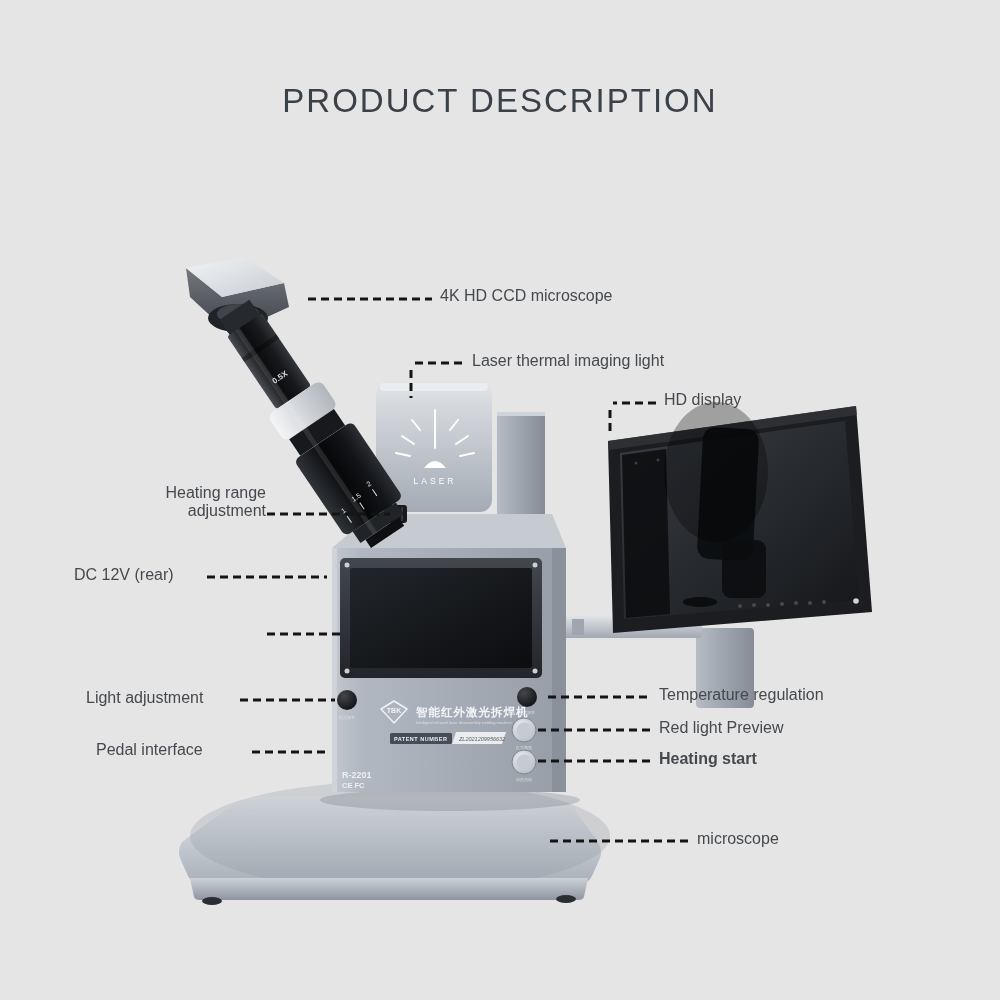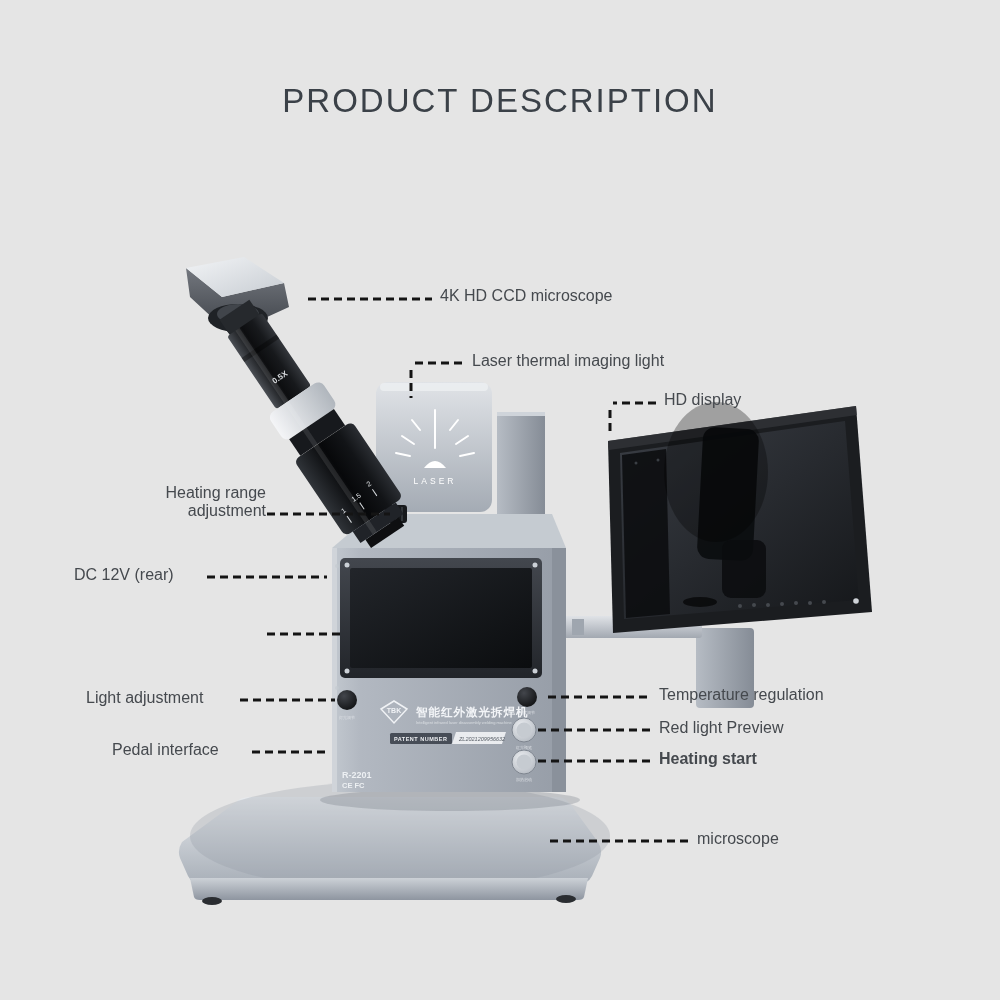--- a/index.html
+++ b/index.html
@@ -249,19 +249,19 @@
 
   <div class="label" style="left:440px;top:287px;">4K HD CCD microscope</div>
   <div class="label" style="left:472px;top:352px;text-align:right;">Laser thermal imaging light</div>
   <div class="label" style="left:664px;top:391px;">HD display</div>
   <div class="label center" style="left:108px;top:484px;width:158px;">
     <div>Heating range</div>
     <div>adjustment</div>
   </div>
   <div class="label" style="left:74px;top:566px;">DC 12V (rear)</div>
   <div class="label" style="left:86px;top:689px;">Light adjustment</div>
-  <div class="label" style="left:96px;top:741px;margin-left:16px;">Pedal interface</div>
+  <div class="label" style="left:96px;top:741px;">Pedal interface</div>
   <div class="label" style="left:659px;top:686px;">Temperature regulation</div>
   <div class="label" style="left:659px;top:719px;">Red light Preview</div>
   <div class="label" style="left:659px;top:750px;font-weight:bold;">Heating start</div>
   <div class="label" style="left:697px;top:830px;">microscope</div>
 
 </div>
 
 </body></html>

